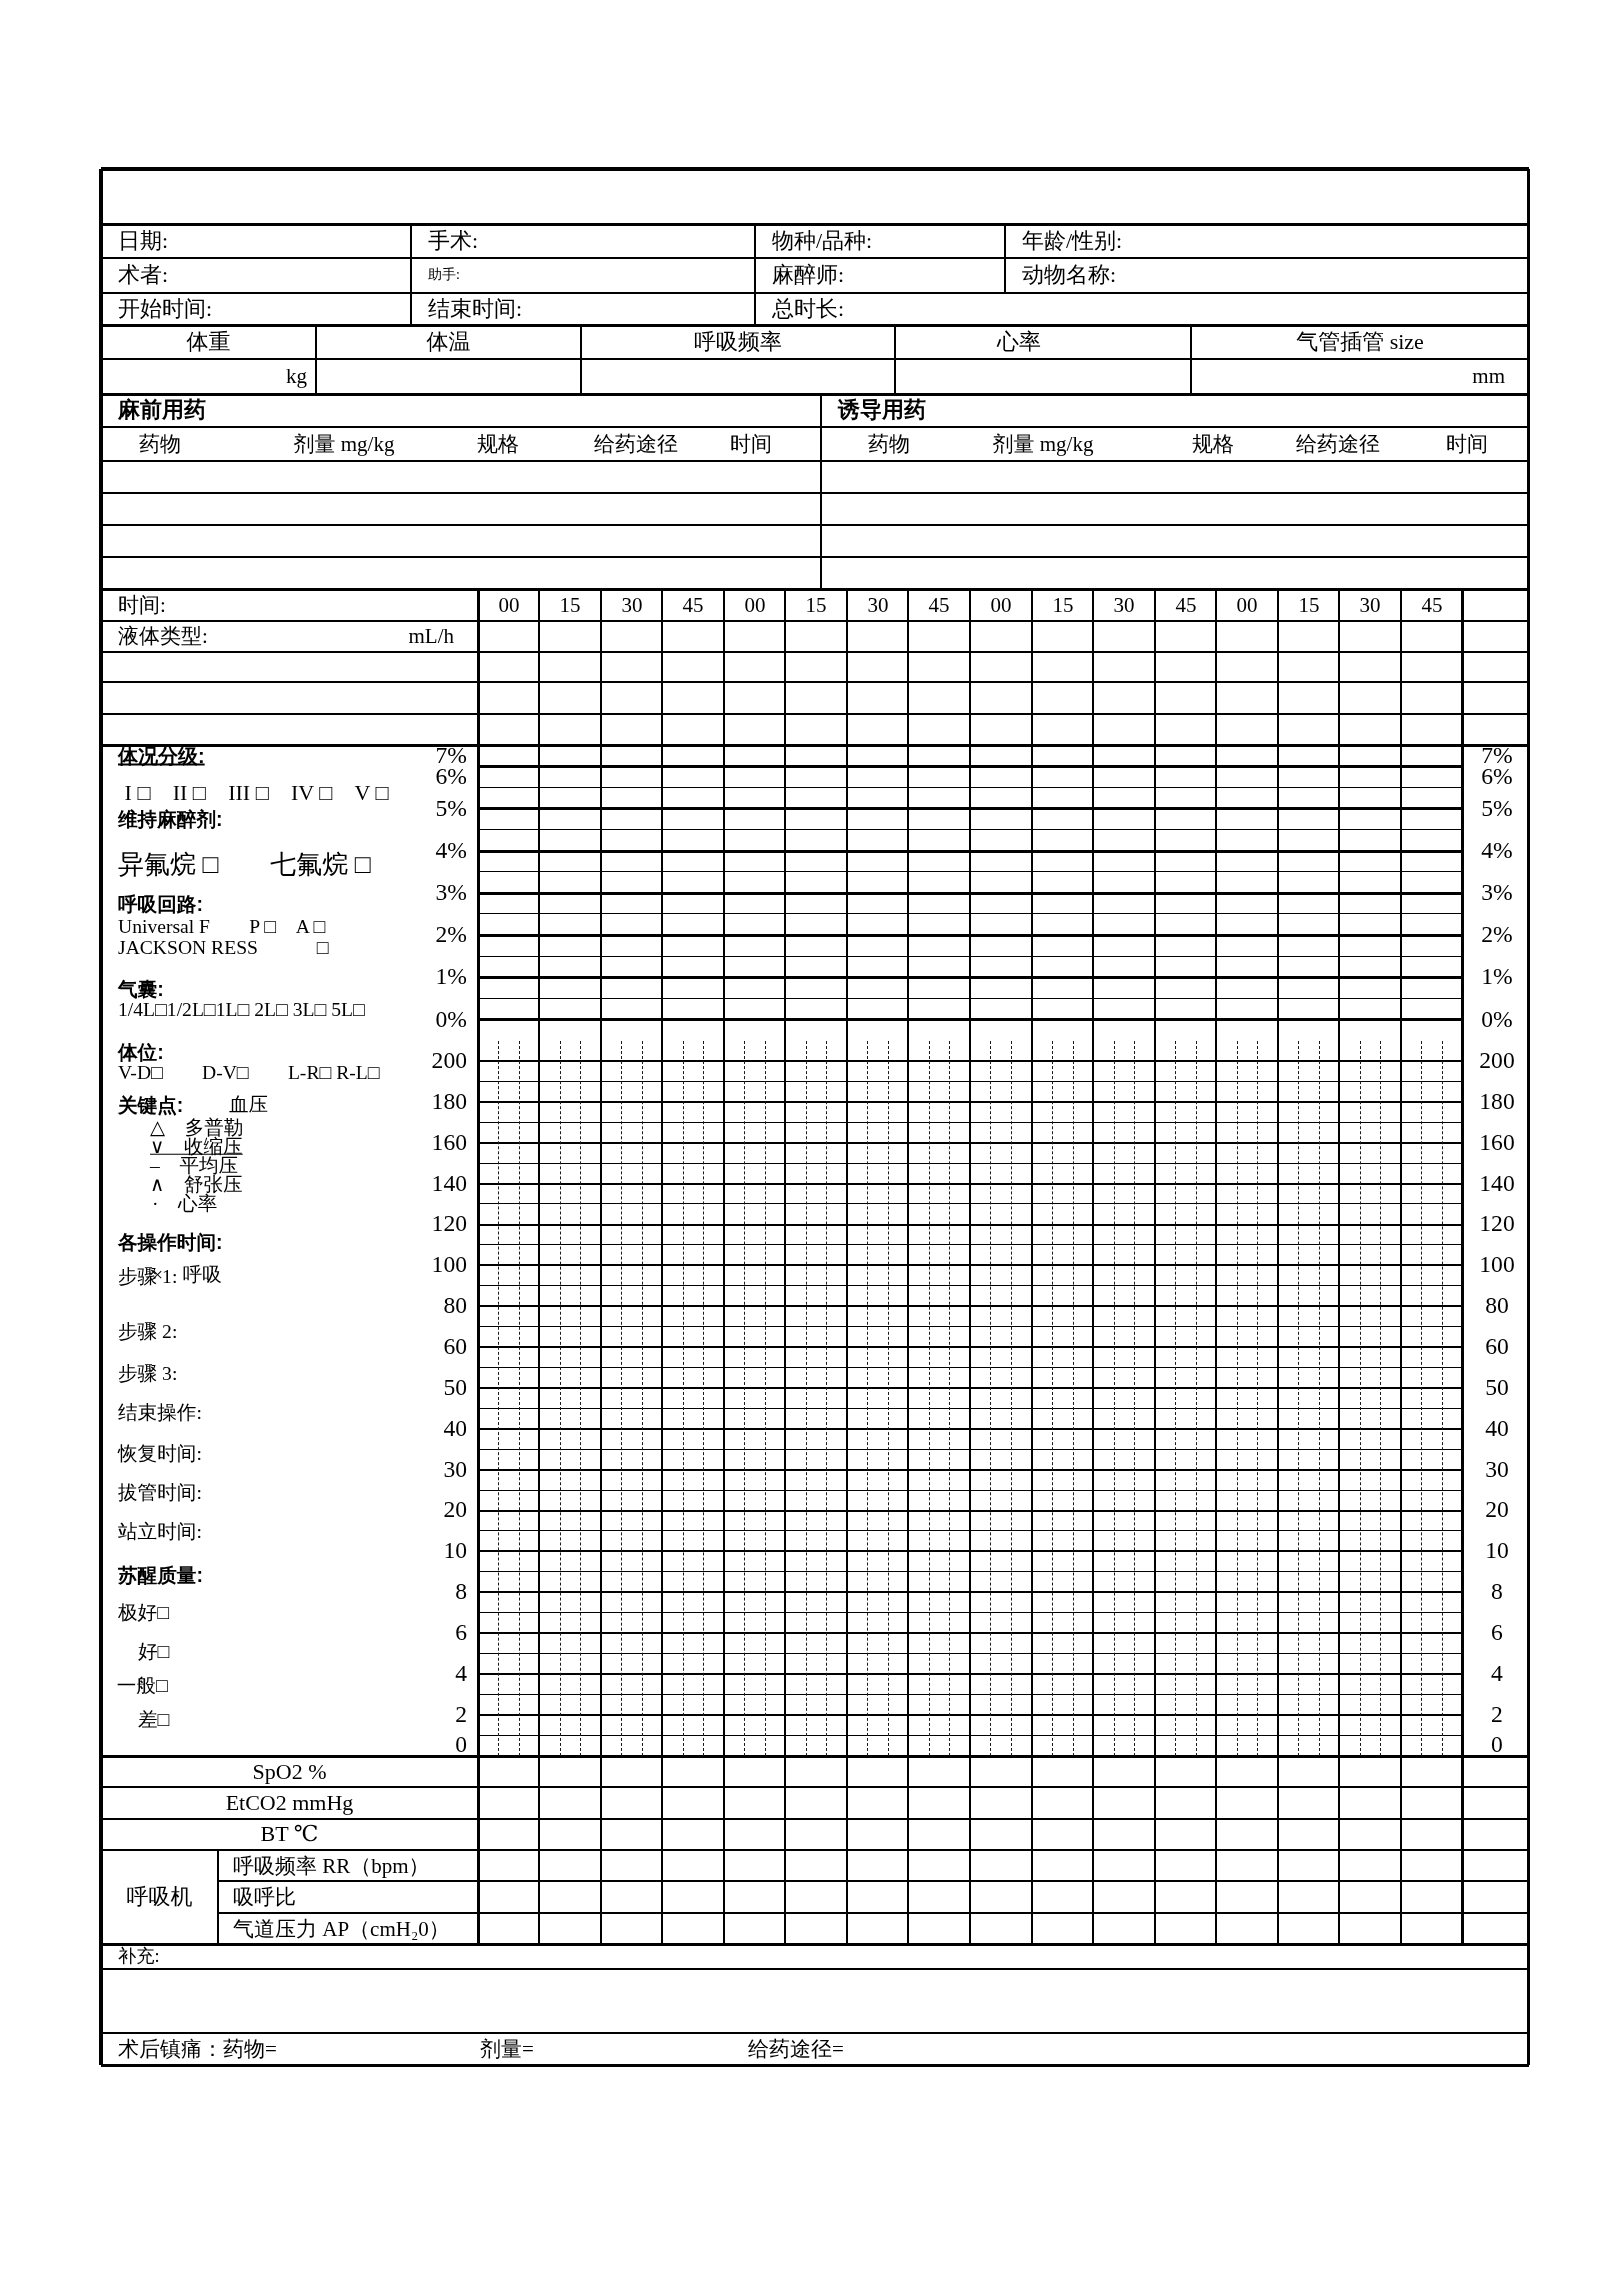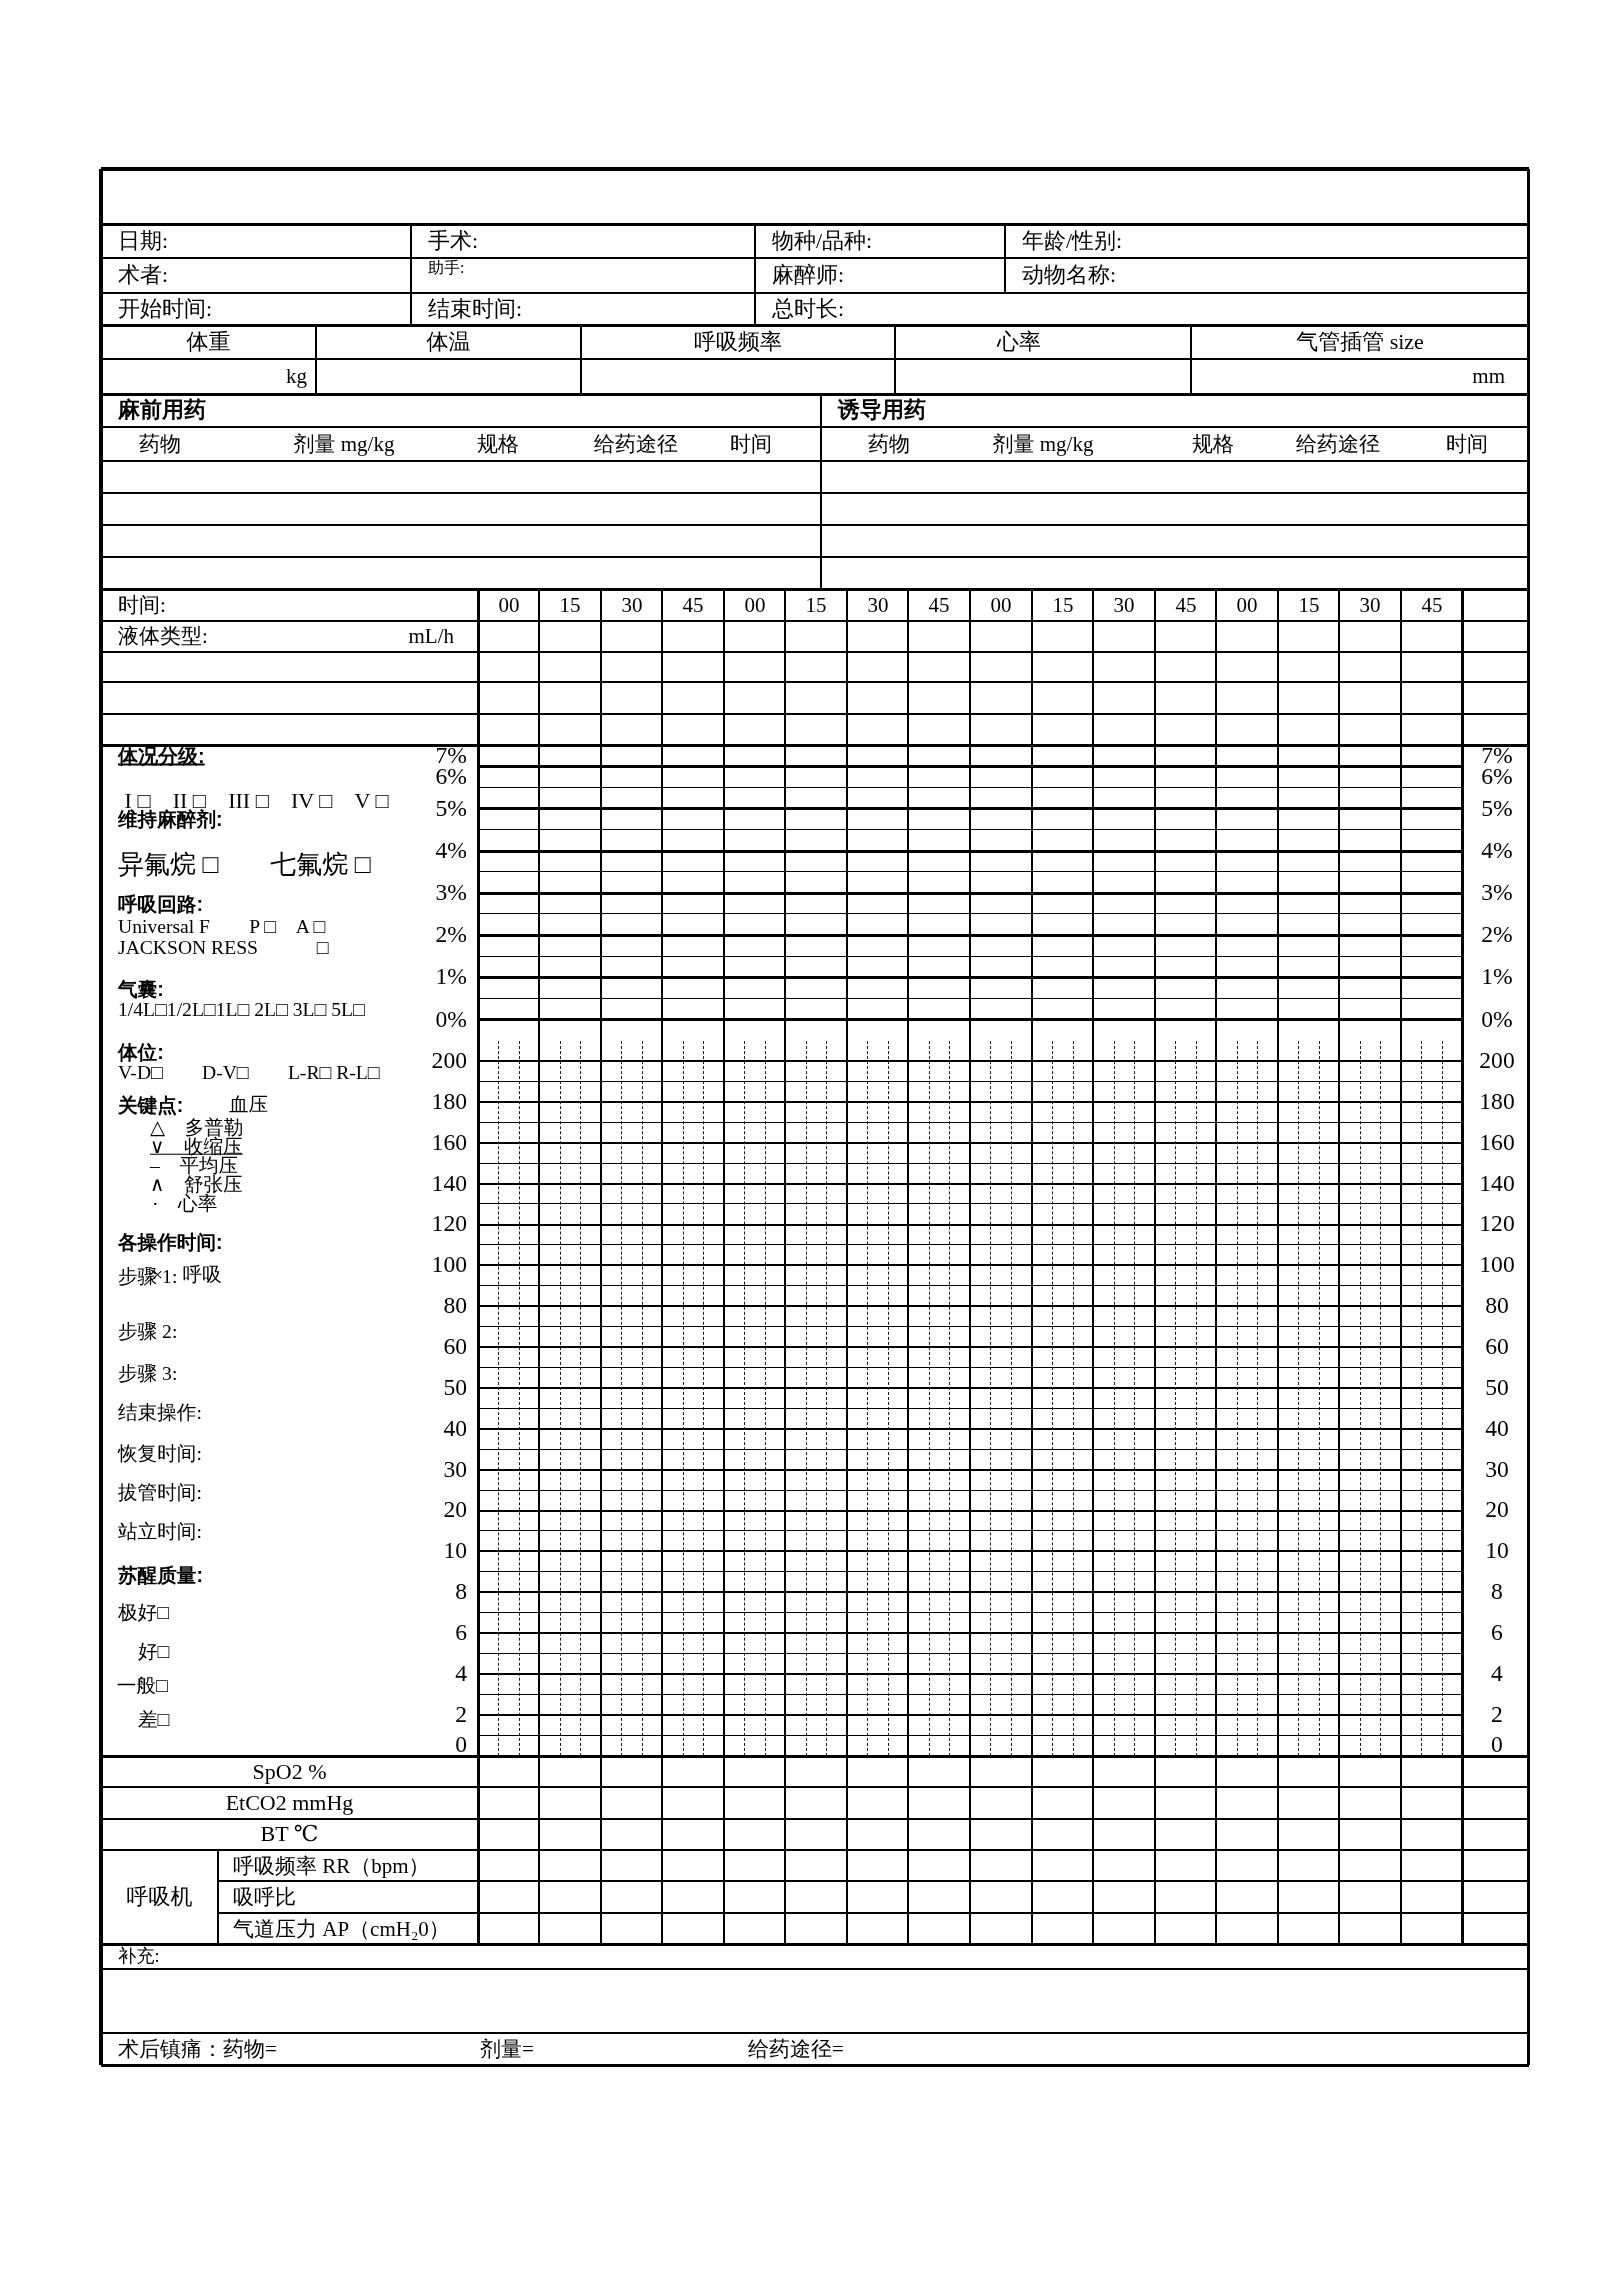--- a/index.html
+++ b/index.html
@@ -152,21 +152,21 @@
     <div class="dln" style="left: 1218px; top: 872px; height: 715px;"></div>
     <div class="dln" style="left: 1259px; top: 872px; height: 715px;"></div>
     <div class="dln" style="left: 1279px; top: 872px; height: 715px;"></div>
     <div class="dln" style="left: 1320px; top: 872px; height: 715px;"></div>
     <div class="dln" style="left: 1341px; top: 872px; height: 715px;"></div>
     <div class="t" style="top: 72px; font-size: 22px; left: 17px;">日期:</div>
     <div class="t" style="top: 72px; font-size: 22px; left: 327px;">手术:</div>
     <div class="t" style="top: 72px; font-size: 22px; left: 671px;">物种/品种:</div>
     <div class="t" style="top: 72px; font-size: 22px; left: 921px;">年龄/性别:</div>
     <div class="t" style="top: 106px; font-size: 22px; left: 17px;">术者:</div>
-    <div class="t" style="top: 99px; font-size: 16px; left: 327px;">助手:</div>
+    <div class="t" style="top: 106px; font-size: 14px; left: 327px;">助手:</div>
     <div class="t" style="top: 106px; font-size: 22px; left: 671px;">麻醉师:</div>
     <div class="t" style="top: 106px; font-size: 22px; left: 921px;">动物名称:</div>
     <div class="t" style="top: 140px; font-size: 22px; left: 17px;">开始时间:</div>
     <div class="t" style="top: 140px; font-size: 22px; left: 327px;">结束时间:</div>
     <div class="t" style="top: 140px; font-size: 22px; left: 671px;">总时长:</div>
     <div class="t ctr" style="top: 173px; font-size: 22px; width: 215px; left: 0px;">体重</div>
     <div class="t ctr" style="top: 173px; font-size: 22px; width: 265px; left: 215px;">体温</div>
     <div class="t ctr" style="top: 173px; font-size: 22px; width: 314px; left: 480px;">呼吸频率</div>
     <div class="t ctr" style="top: 173px; font-size: 22px; width: 248px; left: 794px;">心率</div>
     <div class="t ctr" style="top: 173px; font-size: 22px; width: 338px; left: 1090px;">气管插管 size</div>
@@ -197,21 +197,21 @@
     <div class="t ctr" style="top: 436px; font-size: 21px; width: 62px; left: 931px;">15</div>
     <div class="t ctr" style="top: 436px; font-size: 21px; width: 62px; left: 992px;">30</div>
     <div class="t ctr" style="top: 436px; font-size: 21px; width: 62px; left: 1054px;">45</div>
     <div class="t ctr" style="top: 436px; font-size: 21px; width: 62px; left: 1115px;">00</div>
     <div class="t ctr" style="top: 436px; font-size: 21px; width: 62px; left: 1177px;">15</div>
     <div class="t ctr" style="top: 436px; font-size: 21px; width: 62px; left: 1238px;">30</div>
     <div class="t ctr" style="top: 436px; font-size: 21px; width: 62px; left: 1300px;">45</div>
     <div class="t" style="top: 467px; font-size: 21px; left: 17px;">液体类型:</div>
     <div class="t rgt" style="top: 467px; font-size: 21px; width: 131px; left: 222px;">mL/h</div>
     <div class="t b" style="top: 587px; font-size: 20px; left: 17px; text-decoration: underline;">体况分级:</div>
-    <div class="t" style="top: 624px; font-size: 22px; left: 23.6px; margin-top: 8px;">I □　II □　III □　IV □　V □</div>
+    <div class="t" style="top: 624px; font-size: 22px; left: 23.6px;">I □　II □　III □　IV □　V □</div>
     <div class="t b" style="top: 650px; font-size: 19.6px; left: 17px;">维持麻醉剂:</div>
     <div class="t" style="top: 696px; font-size: 26px; left: 17px;">异氟烷 □　　七氟烷 □</div>
     <div class="t b" style="top: 735px; font-size: 19.6px; left: 17px;">呼吸回路:</div>
     <div class="t" style="top: 758px; font-size: 19.6px; left: 17px;">Universal F　　P □　A □</div>
     <div class="t" style="top: 779px; font-size: 19.6px; left: 17px;">JACKSON RESS　　　□</div>
     <div class="t b" style="top: 820px; font-size: 19.6px; left: 17px;">气囊:</div>
     <div class="t" style="top: 841px; font-size: 19.6px; left: 17px;">1/4L□1/2L□1L□ 2L□ 3L□ 5L□</div>
     <div class="t b" style="top: 883px; font-size: 19.6px; left: 17px;">体位:</div>
     <div class="t" style="top: 904px; font-size: 19.6px; left: 17px;">V-D□　　D-V□　　L-R□  R-L□</div>
     <div class="t b" style="top: 936px; font-size: 19.6px; left: 17px;">关键点:</div>

